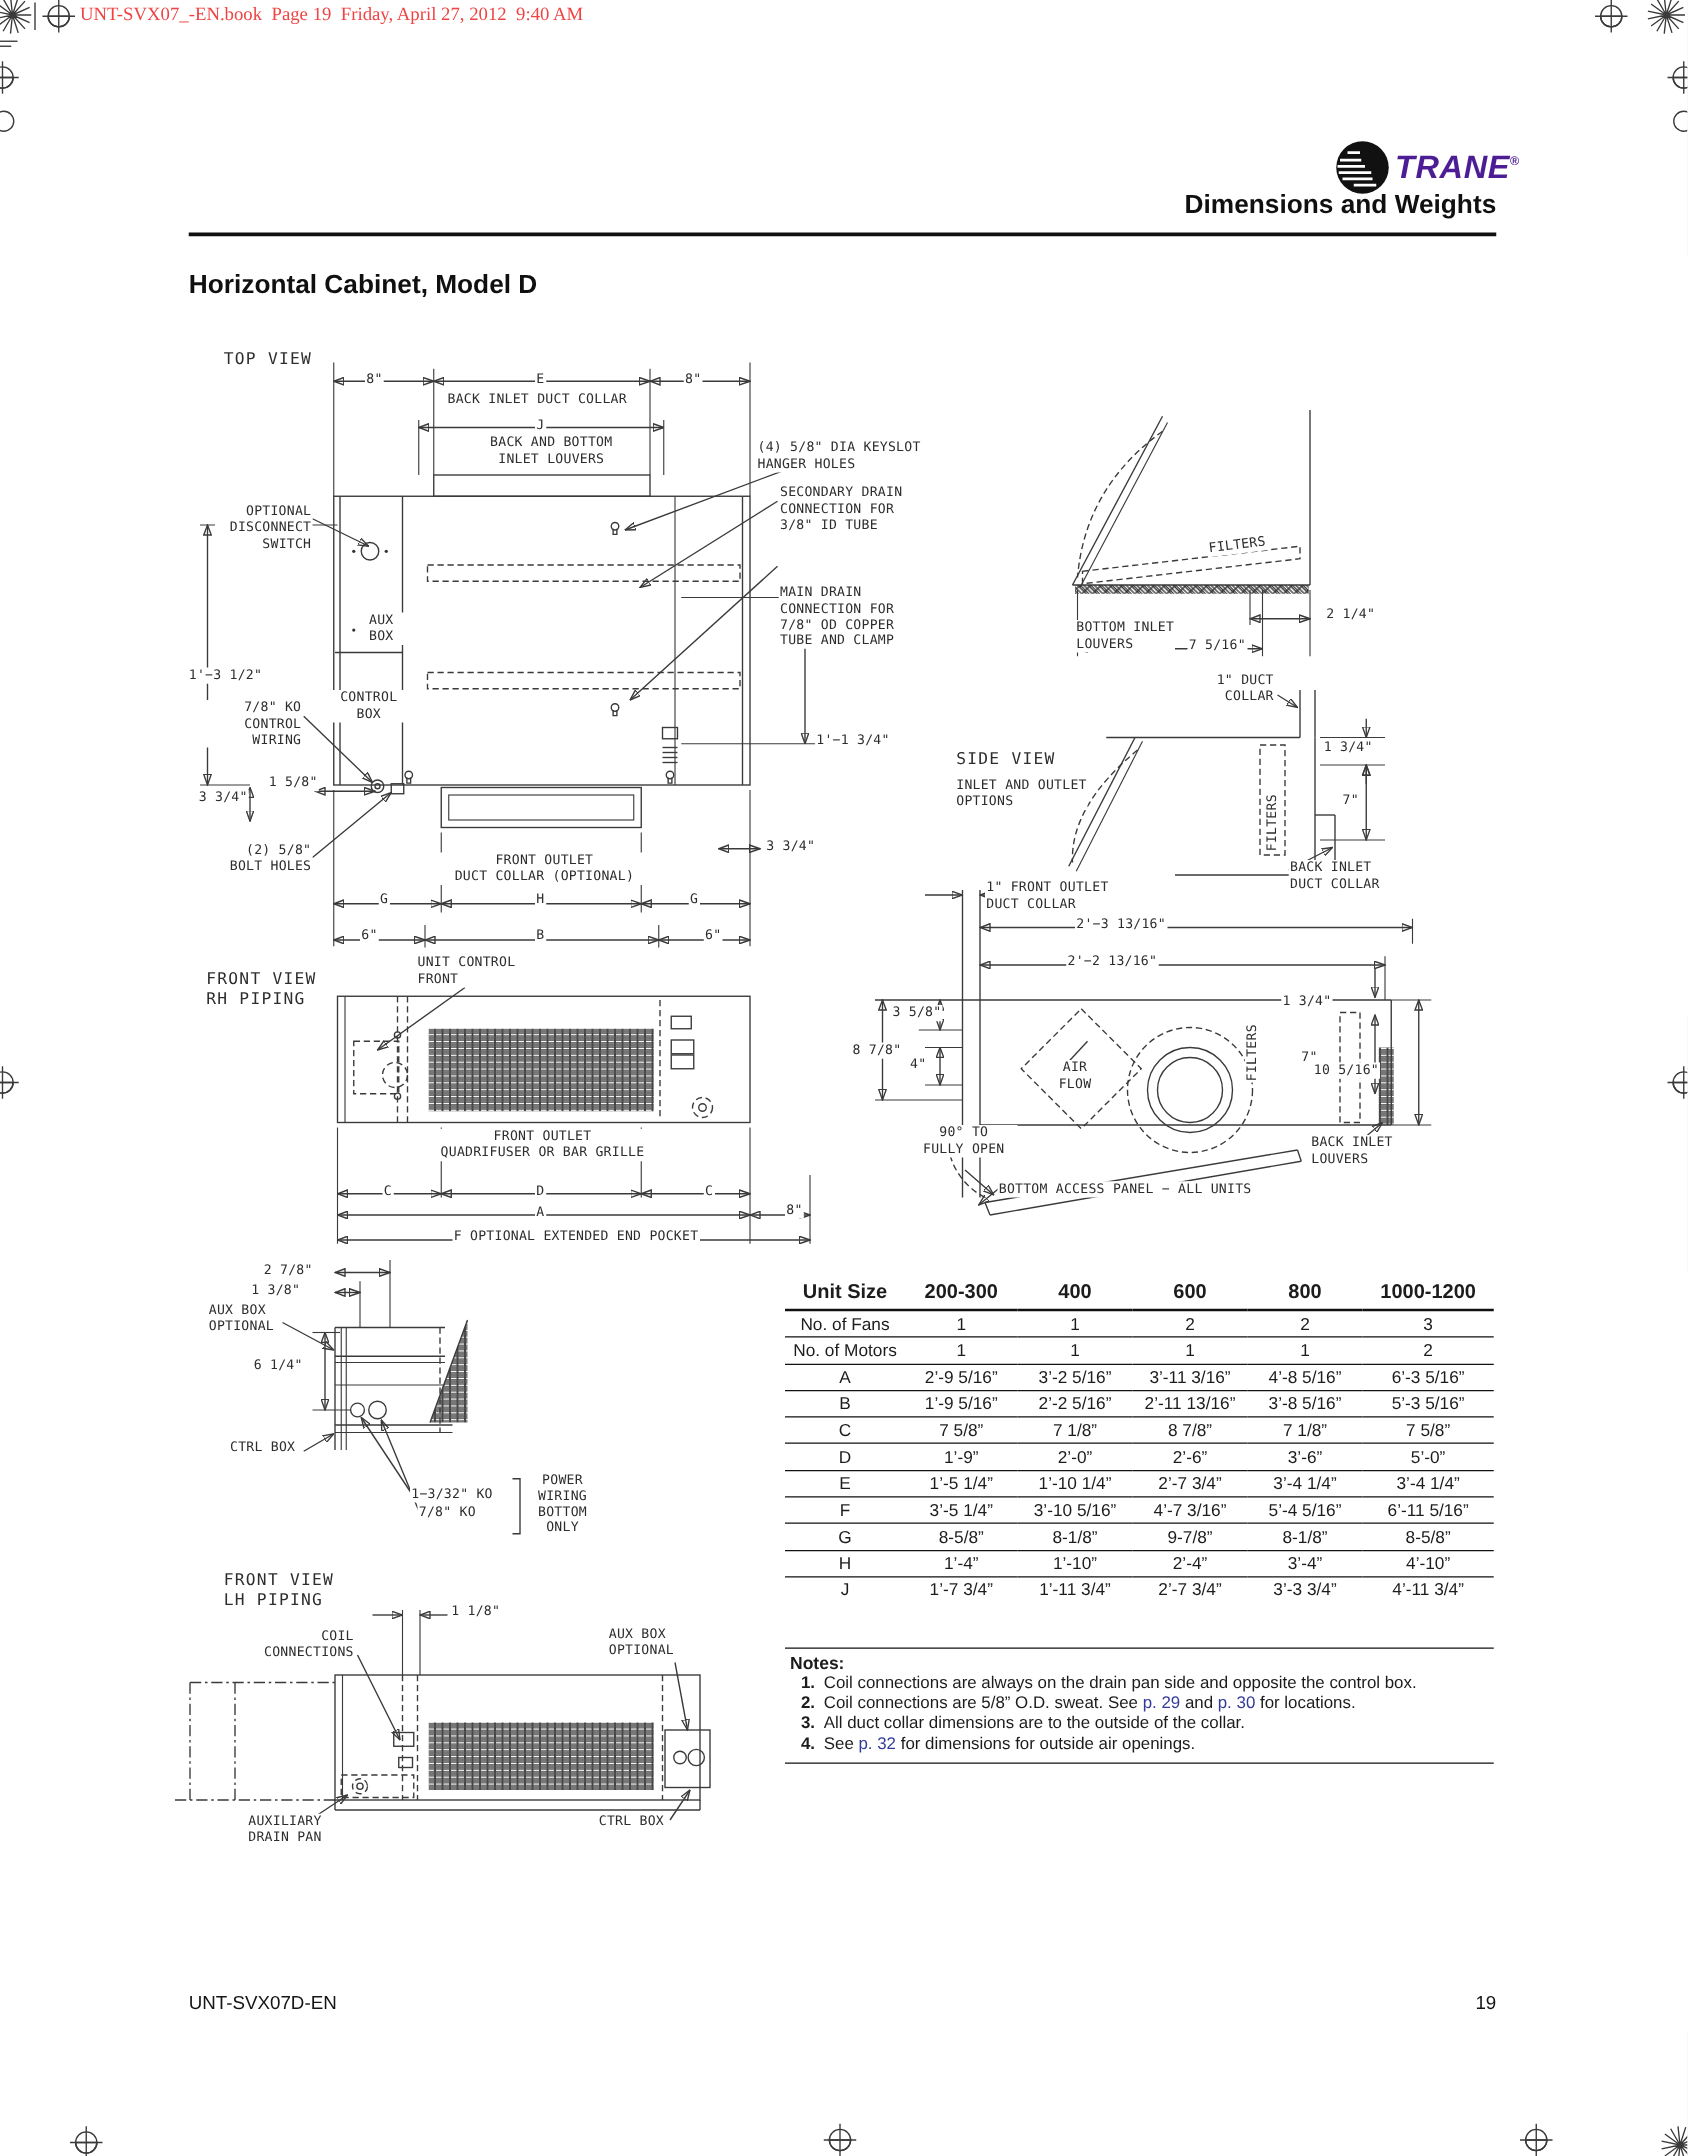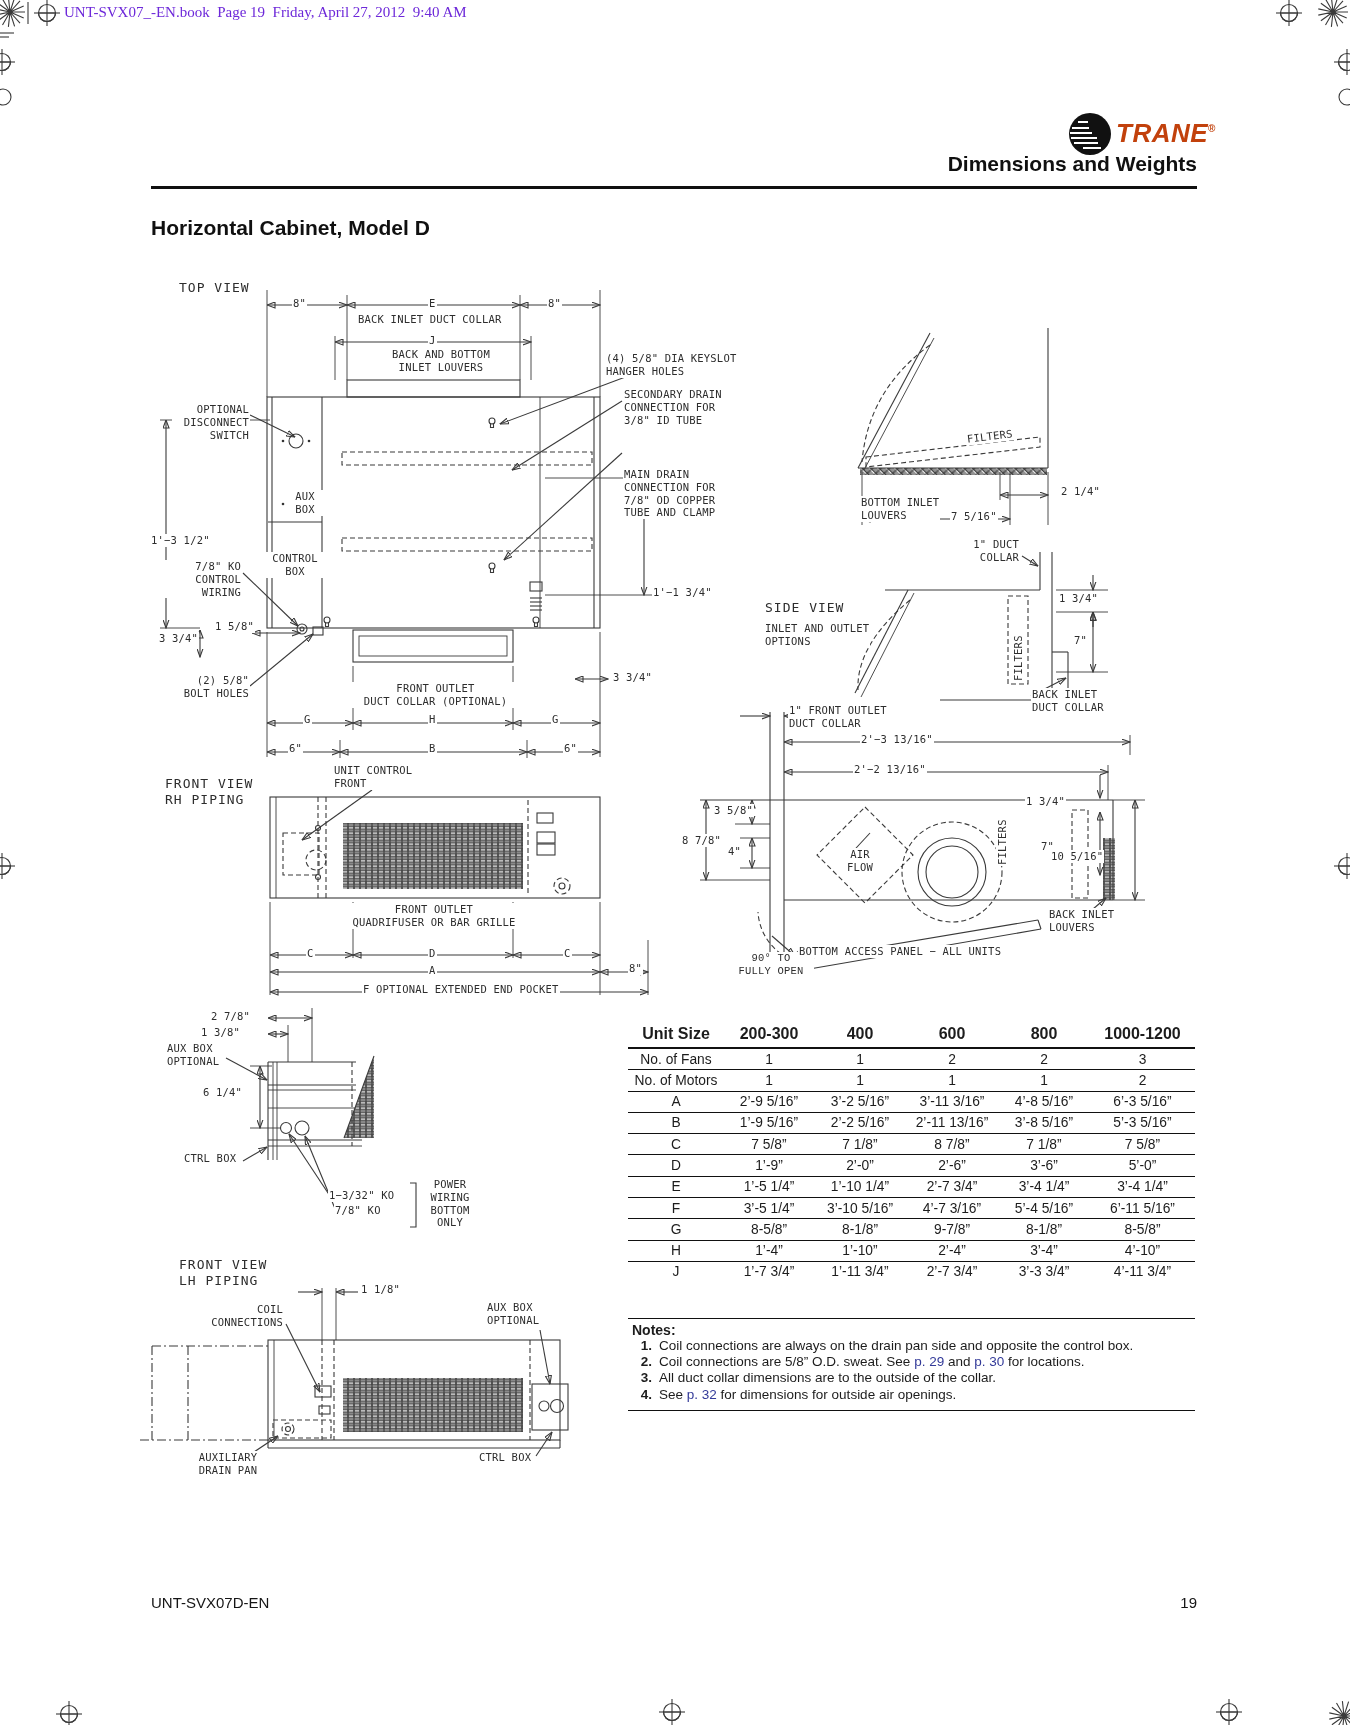--- a/index.html
+++ b/index.html
@@ -1,21 +1,21 @@
 <!DOCTYPE html>
 <html style="--link: #333a99;"><head>
 <meta charset="utf-8">
 <style>
   html,body{margin:0;padding:0;background:#f3f3f3;}
   .page{position:relative;width:1350px;height:1725px;background:#fff;overflow:hidden;
         font-family:"Liberation Sans",sans-serif;color:#1c1c1c;}
   
-  .bookline{position:absolute;font-family:"Liberation Serif",serif;font-size:15px;color:#6d28d9;white-space:pre;}
+  .bookline{position:absolute;font-family:"Liberation Serif",serif;font-size:15px;color:#ef4444;white-space:pre;}
   
-  .brand-text{position:absolute;font-size:26px;font-weight:bold;font-style:italic;letter-spacing:.5px;color:#c2410c;}
+  .brand-text{position:absolute;font-size:26px;font-weight:bold;font-style:italic;letter-spacing:.5px;color:#4c1d95;}
   .brand-reg{font-size:10px;vertical-align:super;font-style:normal;}
   .section-title{position:absolute;font-size:21px;font-weight:bold;text-align:right;color:#101010;}
   .rule{position:absolute;background:#101010;}
   .page-title{position:absolute;font-size:21px;font-weight:bold;color:#101010;}
   .footer{position:absolute;font-size:15px;color:#151515;}
   
   .lab{position:absolute;font-family:"DejaVu Sans Mono",monospace;font-size:10.5px;line-height:1.22;
        letter-spacing:.2px;color:#2d2d2d;white-space:pre-line;background:#fff;padding:0 1px;}
   .lab.c{text-align:center;}
   .lab.r{text-align:right;}
@@ -426,21 +426,21 @@
   <span class="lab" style="left:853px;top:763px;">2'−2 13/16"</span>
   <span class="lab" style="left:713px;top:804px;">3 5/8"</span>
   <span class="lab" style="left:681px;top:834px;">8 7/8"</span>
   <span class="lab" style="left:727px;top:845px;">4"</span>
   <span class="lab c" style="left:838px;top:848px;width:42px;">AIR
 FLOW</span>
   <span class="lab vlab" style="left:996px;top:866px;">FILTERS</span>
   <span class="lab" style="left:1025px;top:795px;">1 3/4"</span>
   <span class="lab" style="left:1040px;top:840px;">7"</span>
   <span class="lab" style="left:1050px;top:850px;">10 5/16"</span>
-  <span class="lab c" style="left:728px;top:952px;width:84px;font-family:Liberation Mono, monospace;">90° TO
+  <span class="lab c" style="left:728px;top:900px;width:84px;">90° TO
 FULLY OPEN</span>
   <span class="lab" style="left:1048px;top:908px;">BACK INLET
 LOUVERS</span>
   <span class="lab" style="left:798px;top:945px;">BOTTOM ACCESS PANEL − ALL UNITS</span>
 
   <span class="lab vt" style="left:164px;top:776px;">FRONT VIEW
 RH PIPING</span>
   <span class="lab" style="left:333px;top:764px;">UNIT CONTROL
 FRONT</span>
   <span class="lab c" style="left:338px;top:903px;width:190px;">FRONT OUTLET

